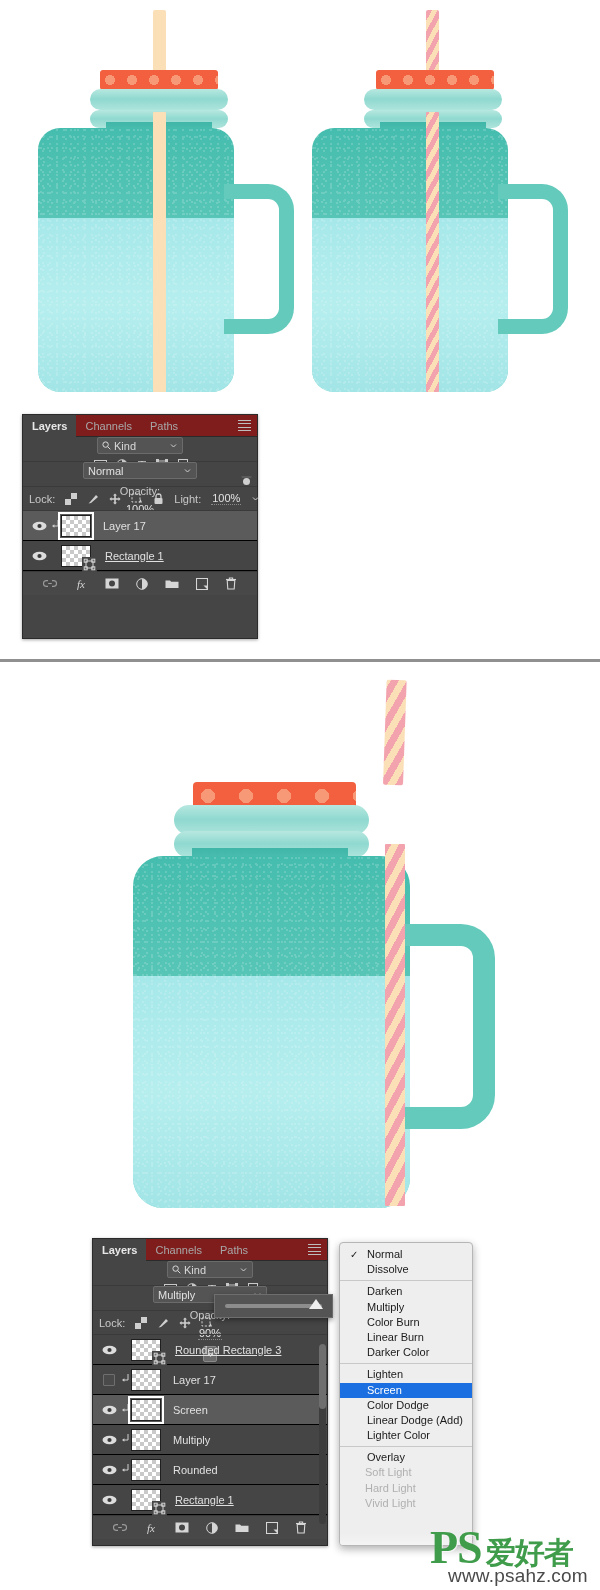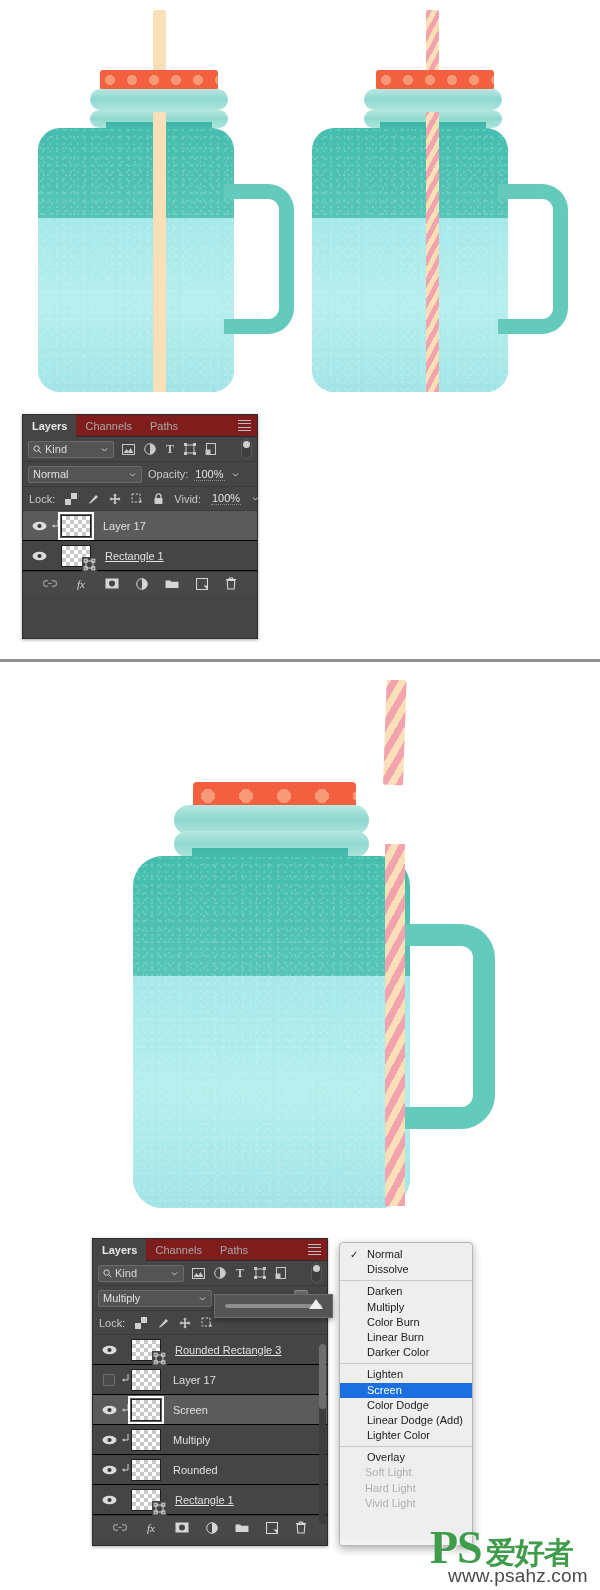--- a/index.html
+++ b/index.html
@@ -104,20 +104,21 @@
     width: 13px; height: 11px;
     display: flex; flex-direction: column; justify-content: space-between;
   }
   .ps-menu-btn i { display:block; height: 1px; background: #bdbdbd; }
 
   .ps-row {
     display: flex; align-items: center;
     height: 25px; padding: 0 5px;
     border-bottom: 1px solid #3a3a3a;
     gap: 5px;
+    flex-direction: column;
   }
   .ps-kind {
     display: flex; align-items: center;
     background: #545454; border: 1px solid #6b6b6b;
     border-radius: 2px; height: 17px;
     width: 86px; padding: 0 4px; gap: 3px;
     flex: none;
   }
   .ps-kind .lbl { font-size: 11px; color: #d8d8d8; flex: 1; }
   .ic { display:inline-block; flex:none; }
@@ -404,21 +405,21 @@
             <path d="M1 1 H9 V9 H1 Z" fill="none" stroke="#cfcfcf" stroke-width="1" stroke-dasharray="2.2 1.6"></path>
             <path d="M9.5 6 L11 9.5 L7.8 9.5 Z" fill="#cfcfcf"></path>
           </svg>
       </span>
       <span class="ic">
         <svg width="11" height="12" viewBox="0 0 11 12">
             <path d="M3 5 V3.4 A2.5 2.5 0 0 1 8 3.4 V5" fill="none" stroke="#cfcfcf" stroke-width="1.3"></path>
             <rect x="1.5" y="5" width="8" height="6" rx="1" fill="#cfcfcf"></rect>
           </svg>
       </span>
-      <span class="ps-opacity-label" style="margin-left:auto;">Vivid:</span>
+      <span class="ps-opacity-label" style="margin-left:auto;">Light:</span>
       <span class="ps-opacity-val">100%</span>
       <span class="ic ps-chev">
         <svg width="9" height="9" viewBox="0 0 9 9">
             <path d="M2 3.5 L4.5 6 L7 3.5" fill="none" stroke="#cfcfcf" stroke-width="1"></path>
           </svg>
       </span>
     </div>
 
     <div class="ps-layer selected">
       <div class="ps-eye">

